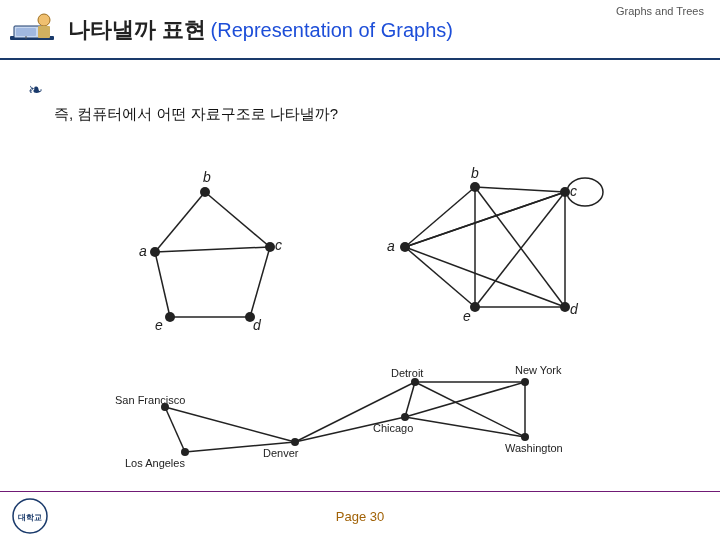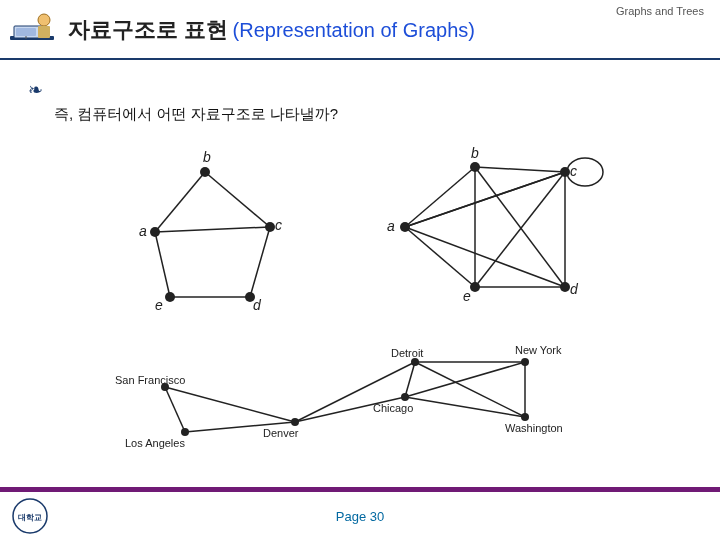--- a/index.html
+++ b/index.html
@@ -52,21 +52,21 @@
     .bullet-icon {
       color: #1a3a6b;
       font-size: 18px;
       margin-top: 1px;
       flex-shrink: 0;
     }
     .intro-line2 {
       font-size: 15px;
       color: #111;
       margin-left: 26px;
-      margin-bottom: 8px;
+      margin-bottom: 28px;
     }
 
     
     .graphs-area {
       display: flex;
       gap: 10px;
       margin-bottom: 10px;
       justify-content: center;
     }
 
@@ -80,29 +80,29 @@
     
     .footer {
       position: absolute;
       bottom: 0;
       left: 0;
       right: 0;
       display: flex;
       align-items: center;
       justify-content: space-between;
       padding: 6px 16px 6px 12px;
-      border-top: 5px solid #701a75;
+      border-top: 1px solid #701a75;
     }
     .footer-logo {
       width: 36px;
       height: 36px;
     }
     .footer-page {
       font-size: 13px;
-      color: #0369a1;
+      color: #a16207;
       position: absolute;
       left: 50%;
       transform: translateX(-50%);
     }
     .footer-credit {
       font-size: 9px;
       color: #555;
       text-align: right;
       font-style: italic;
     }
@@ -117,21 +117,21 @@
     <rect x="2" y="28" width="44" height="4" fill="#1a3a6b" rx="1"></rect>
     <rect x="6" y="18" width="28" height="12" fill="#c8d8f0" rx="1" stroke="#1a3a6b" stroke-width="1"></rect>
     <circle cx="36" cy="12" r="6" fill="#f0c070" stroke="#a07020" stroke-width="1"></circle>
     <rect x="30" y="18" width="12" height="12" fill="#d0b060" rx="1"></rect>
 
     <rect x="8" y="20" width="20" height="8" fill="#a0b8e0" rx="1"></rect>
     <line x1="18" y1="28" x2="18" y2="31" stroke="#555" stroke-width="1"></line>
   </svg>
 
   <div>
-    <span style="font-size:22px;font-weight:bold;color:#222;">자료구조로 표현</span>
+    <span style="font-size:22px;font-weight:bold;color:#222;">나타낼까 표현</span>
     <span class="paren" style="font-size:20px;font-weight:normal;color:#1d4ed8;">(Representation of Graphs)</span>
   </div>
 
   <div class="header-subtitle">Graphs and Trees</div>
 </div>
 
 <div class="content">
   <div class="intro-text">
     <span class="bullet-icon">❧</span>
   </div>

